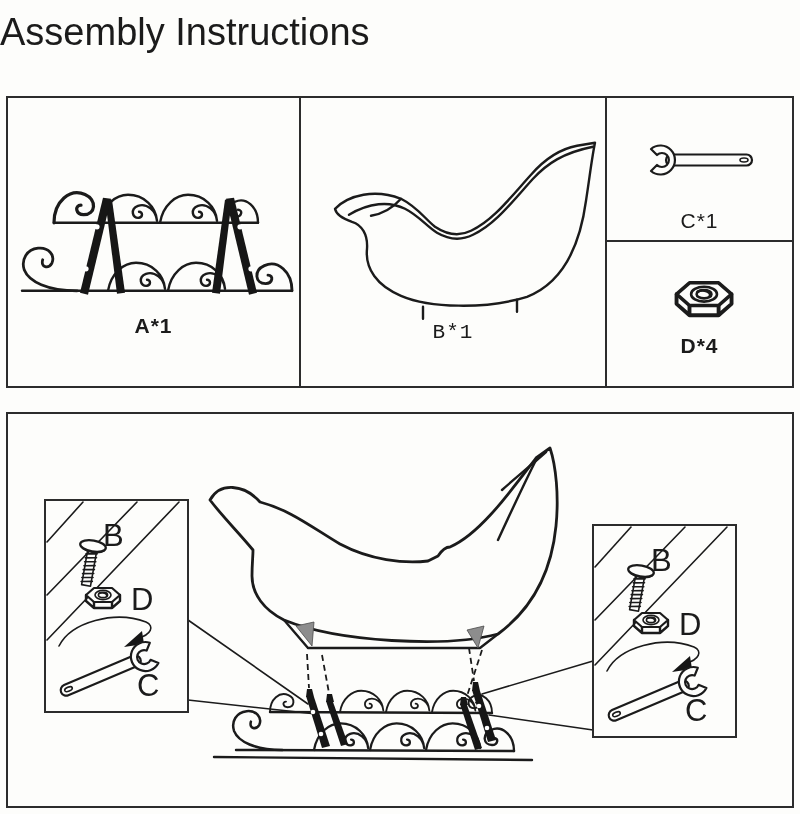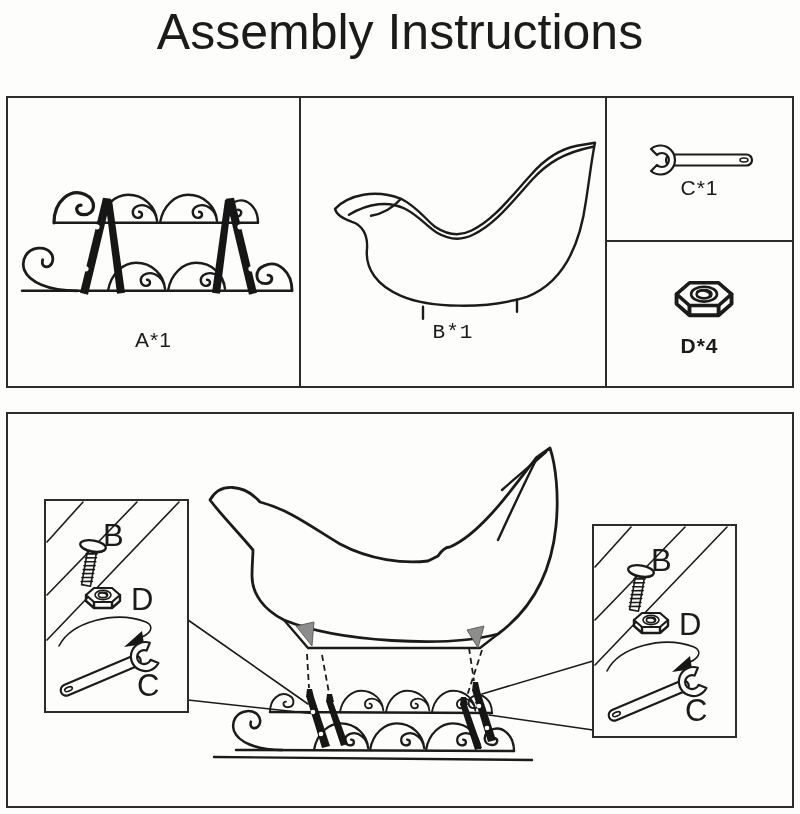--- a/index.html
+++ b/index.html
@@ -4,41 +4,41 @@
 <style>
   html,body{margin:0;padding:0;}
   body{
     width:800px;height:814px;position:relative;
     background:#fdfdfb;
     font-family:"Liberation Sans",sans-serif;
     color:#161616;overflow:hidden;
   }
   .title{
     position:absolute;top:0;left:0;width:800px;height:64px;
-    text-align:center;font-size:50px;font-weight:500;letter-spacing:0;
+    font-size:38px;font-weight:500;letter-spacing:0;
     color:#1b1b1b;line-height:64px;white-space:nowrap;
   }
   .parts{
     position:absolute;left:6px;top:96px;width:788px;height:292px;
     border:2px solid #2c2c2c;box-sizing:border-box;
     display:grid;grid-template-columns:293px 306px 185px;background:#fdfdfb;
   }
   .cell{position:relative;box-sizing:border-box;}
   .cell-a{border-right:2px solid #2c2c2c;}
   .cell-b{border-right:2px solid #2c2c2c;}
   .col-right{display:flex;flex-direction:column;}
   .cell-c{height:144px;border-bottom:2px solid #2c2c2c;}
   .cell-d{flex:1;}
   .plabel{
     position:absolute;left:50%;transform:translateX(-50%);
     font-size:21px;letter-spacing:1px;color:#1b1b1b;white-space:nowrap;
   }
-  .plabel-a{bottom:36px;}
+  .plabel-a{bottom:50px;font-weight:bold;}
   .plabel-b{bottom:44px;font-family:Liberation Mono, monospace;}
-  .plabel-c{bottom:40px;}
+  .plabel-c{bottom:7px;}
   .plabel-d{bottom:30px;font-weight:bold;}
   .assembly{
     position:absolute;left:6px;top:412px;width:788px;height:396px;
     border:2px solid #2c2c2c;box-sizing:border-box;background:#fdfdfb;
   }
   svg{display:block;}
   .ln{stroke:#1b1b1b;fill:none;stroke-width:2.4;stroke-linecap:round;stroke-linejoin:round;}
   .ln-thick{stroke:#1b1b1b;fill:none;stroke-width:2.8;stroke-linecap:round;stroke-linejoin:round;}
   .ln-thin{stroke:#1b1b1b;fill:none;stroke-width:1.6;stroke-linecap:round;stroke-linejoin:round;}
   .dark{fill:#161616;stroke:none;}

